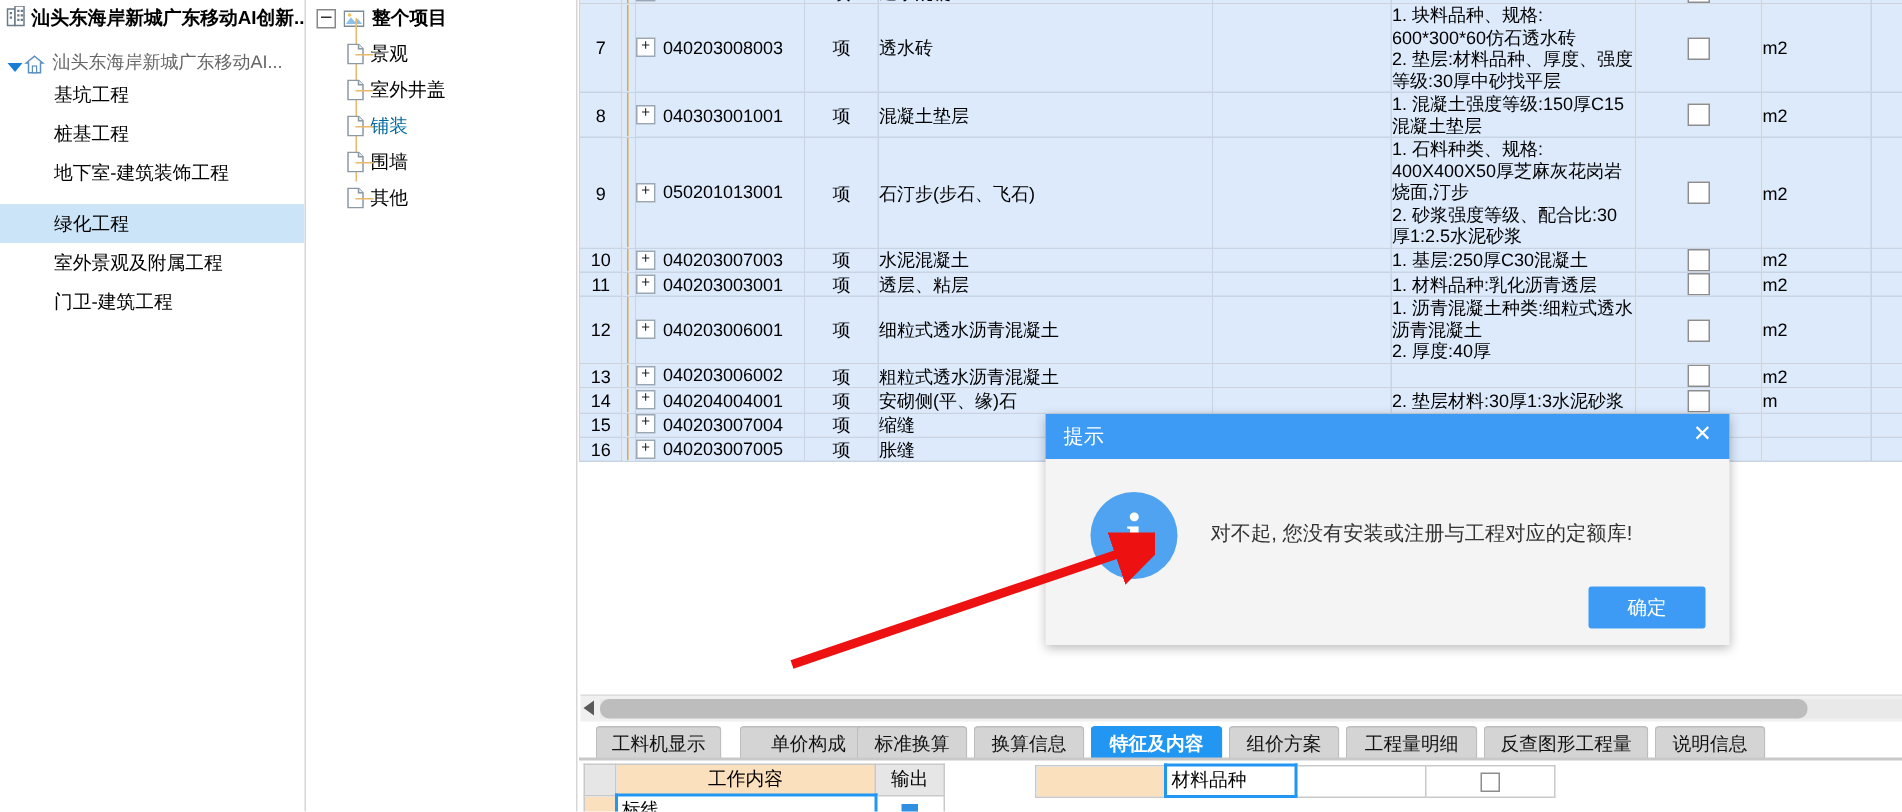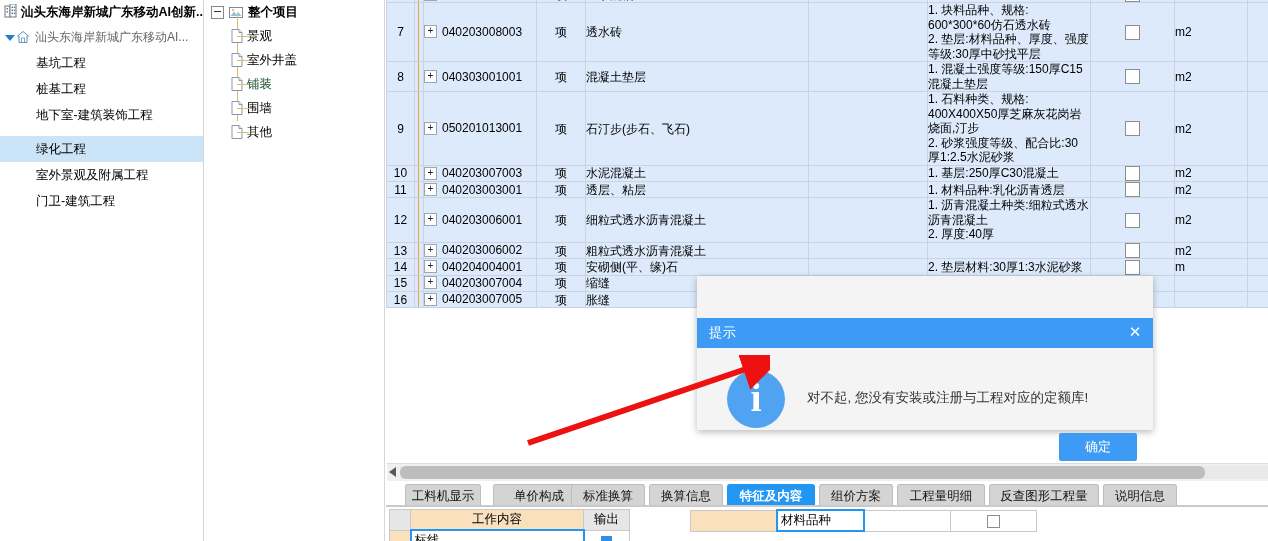--- a/index.html
+++ b/index.html
@@ -10,41 +10,41 @@
     -webkit-font-smoothing:none;
   }
   #root{position:relative;width:1268px;height:541px;overflow:hidden;}
 
   
   #sidebar{position:absolute;left:0;top:0;width:204px;height:541px;background:#fff;
            border-right:1px solid #d6d6d6;box-sizing:border-box;overflow:hidden;}
   .proj-title{display:flex;align-items:center;height:24px;padding:0 2px 0 4px;font-weight:bold;
               font-size:12.5px;white-space:nowrap;overflow:hidden;}
   .proj-title .t{margin-left:4px;}
-  .tree-root{display:flex;align-items:center;height:26px;padding-left:4px;white-space:nowrap;color:#555;}
+  .tree-root{display:flex;align-items:flex-end;height:26px;padding-left:4px;white-space:nowrap;color:#555;}
   .tree-root .t{margin-left:5px;color:#666;}
   .caret{width:12px;height:12px;position:relative;flex:none;}
   .caret:after{content:"";position:absolute;left:1px;top:4px;border-left:5px solid transparent;
                border-right:5px solid transparent;border-top:6px solid #1a7fd4;}
   .leaf{height:26px;line-height:26px;padding-left:36px;white-space:nowrap;font-size:12.5px;}
   .leaf.sel{background:#cce4f7;margin-top:8px;}
 
   
   .home-ic{width:14px;height:14px;position:relative;flex:none;}
   .home-ic svg{display:block;}
 
   
   #treepane{position:absolute;left:205px;top:0;width:180px;height:541px;background:#fff;
             border-right:1px solid #d6d6d6;box-sizing:border-box;overflow:hidden;}
   .tp-root{display:flex;align-items:center;height:24px;padding-left:6px;white-space:nowrap;font-weight:bold;font-size:12.5px;}
   .box-minus{width:11px;height:11px;border:1px solid #888;background:#fff;position:relative;flex:none;}
   .box-minus:after{content:"";position:absolute;left:2px;top:4px;width:7px;height:1px;background:#333;}
   .tp-node{position:relative;display:flex;align-items:center;height:24px;padding-left:26px;white-space:nowrap;}
   .tp-node .lbl{margin-left:4px;font-size:12.5px;}
-  .tp-node .lbl.link{color:#14532d;}
+  .tp-node .lbl.link{color:#0369a1;}
   .vline{position:absolute;left:32px;top:24px;width:1px;background:#e8b96a;}
   .hline{position:absolute;left:32px;width:12px;height:1px;background:#e8b96a;}
   .pageic{width:12px;height:14px;flex:none;}
 
   
   #main{position:absolute;left:386px;top:0;width:882px;height:541px;background:#fff;overflow:hidden;}
   table.grid{border-collapse:collapse;table-layout:fixed;width:882px;}
   table.grid td{border:1px solid #c8d4e4;background:#ddeafb;padding:0;vertical-align:middle;
                 font-size:12px;line-height:14px;overflow:hidden;}
   td.c-no{width:27px;text-align:center;background:#fff;border-left:none;color:#000;}
@@ -91,21 +91,21 @@
   .dgrid td.rowhdr{background:#fbe0bd;}
   .dgrid td.cellsel{background:#fff;border:2px solid #2196f3;text-align:left;padding-left:3px;}
   .dgrid td.cell{background:#fff;text-align:left;padding-left:3px;}
   .bluechk{display:inline-block;width:11px;height:11px;background:#2f8fe0;vertical-align:middle;}
   .whchk{display:inline-block;width:11px;height:11px;border:1px solid #8d8d8d;background:#fff;vertical-align:middle;}
 
   
   #dlg{position:absolute;left:697px;top:276px;width:456px;height:154px;background:#f4f4f4;
        box-shadow:0 2px 7px rgba(0,0,0,.28);}
   #dlg .bar{height:30px;background:#3d9bf5;color:#fff;display:flex;align-items:center;
-            padding:0 8px 0 12px;font-size:13.5px;margin-top:42px;}
+            padding:0 8px 0 12px;font-size:13.5px;}
   #dlg .bar .ttl{flex:1;}
   #dlg .bar .x{width:20px;height:20px;line-height:18px;text-align:center;font-size:15px;cursor:pointer;}
   #dlg .body{position:relative;height:124px;}
   #dlg .infoic{position:absolute;left:30px;top:22px;width:58px;height:58px;border-radius:50%;
                background:#4fa3f0;color:#fff;font-family:"Liberation Serif",serif;font-size:40px;
                font-weight:bold;text-align:center;line-height:56px;}
   #dlg .msg{position:absolute;left:110px;top:41px;right:16px;font-size:13.5px;color:#333;line-height:18px;}
   #dlg .ok{position:absolute;right:16px;bottom:11px;width:78px;height:28px;line-height:28px;
            text-align:center;background:#3d9bf5;color:#fff;font-size:13px;border-radius:2px;cursor:pointer;}
 
@@ -402,21 +402,21 @@
     </table>
   </div>
 
   <div id="gridscroll">
     <div class="trk"></div>
     <div class="thumb"></div>
     <div class="arrow"></div>
   </div>
 
   <div id="tabstrip">
-      <div class="tab" style="left: 19px; width: 76px;"><span>工料机显示</span></div>
+      <div class="tab" style="left: 11px; width: 84px;"><span>工料机显示</span></div>
       <div class="tab" style="left: 107px; width: 92px;"><span>单价构成</span></div>
       <div class="tab" style="left: 185px; width: 74px;"><span>标准换算</span></div>
       <div class="tab" style="left: 263px; width: 74px;"><span>换算信息</span></div>
       <div class="tab active" style="left: 341px; width: 88px;"><span>特征及内容</span></div>
       <div class="tab" style="left: 433px; width: 74px;"><span>组价方案</span></div>
       <div class="tab" style="left: 511px; width: 88px;"><span>工程量明细</span></div>
       <div class="tab" style="left: 603px; width: 110px;"><span>反查图形工程量</span></div>
       <div class="tab" style="left: 717px; width: 74px;"><span>说明信息</span></div>
     </div>
   <div id="tabline"></div>

